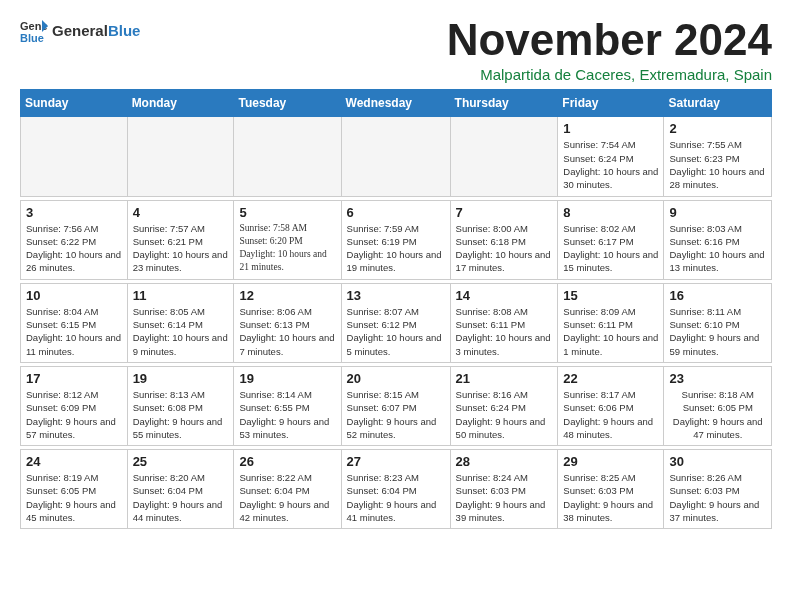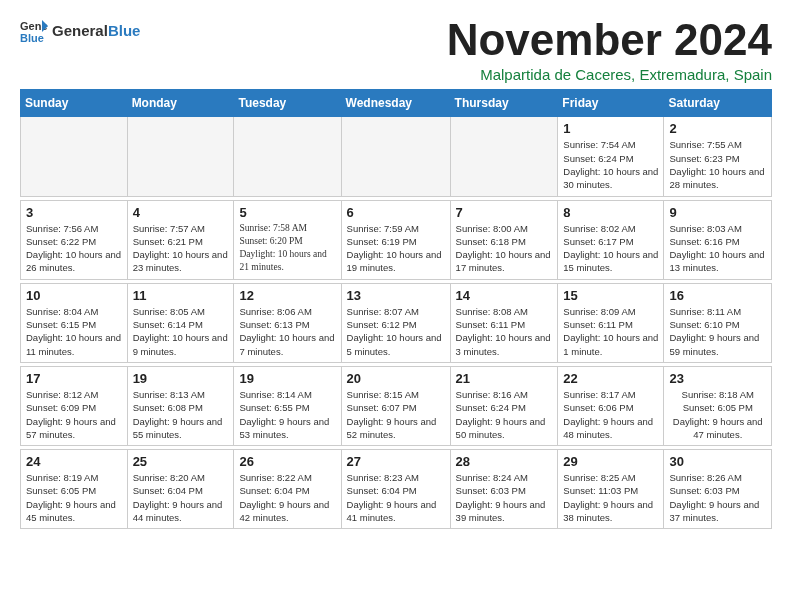--- a/index.html
+++ b/index.html
@@ -336,21 +336,21 @@
         </td>
         <td>
           <span class="day-number">28</span>
           <div class="day-info" style="white-space: pre-line;">Sunrise: 8:24 AM
 Sunset: 6:03 PM
 Daylight: 9 hours and 39 minutes.</div>
         </td>
         <td>
           <span class="day-number">29</span>
           <div class="day-info" style="white-space: pre-line;">Sunrise: 8:25 AM
-Sunset: 11:03 PM
+Sunset: 6:03 PM
 Daylight: 9 hours and 38 minutes.</div>
         </td>
         <td>
           <span class="day-number">30</span>
           <div class="day-info" style="white-space: pre-line;">Sunrise: 8:26 AM
 Sunset: 6:03 PM
 Daylight: 9 hours and 37 minutes.</div>
         </td>
       </tr>
     </tbody>

